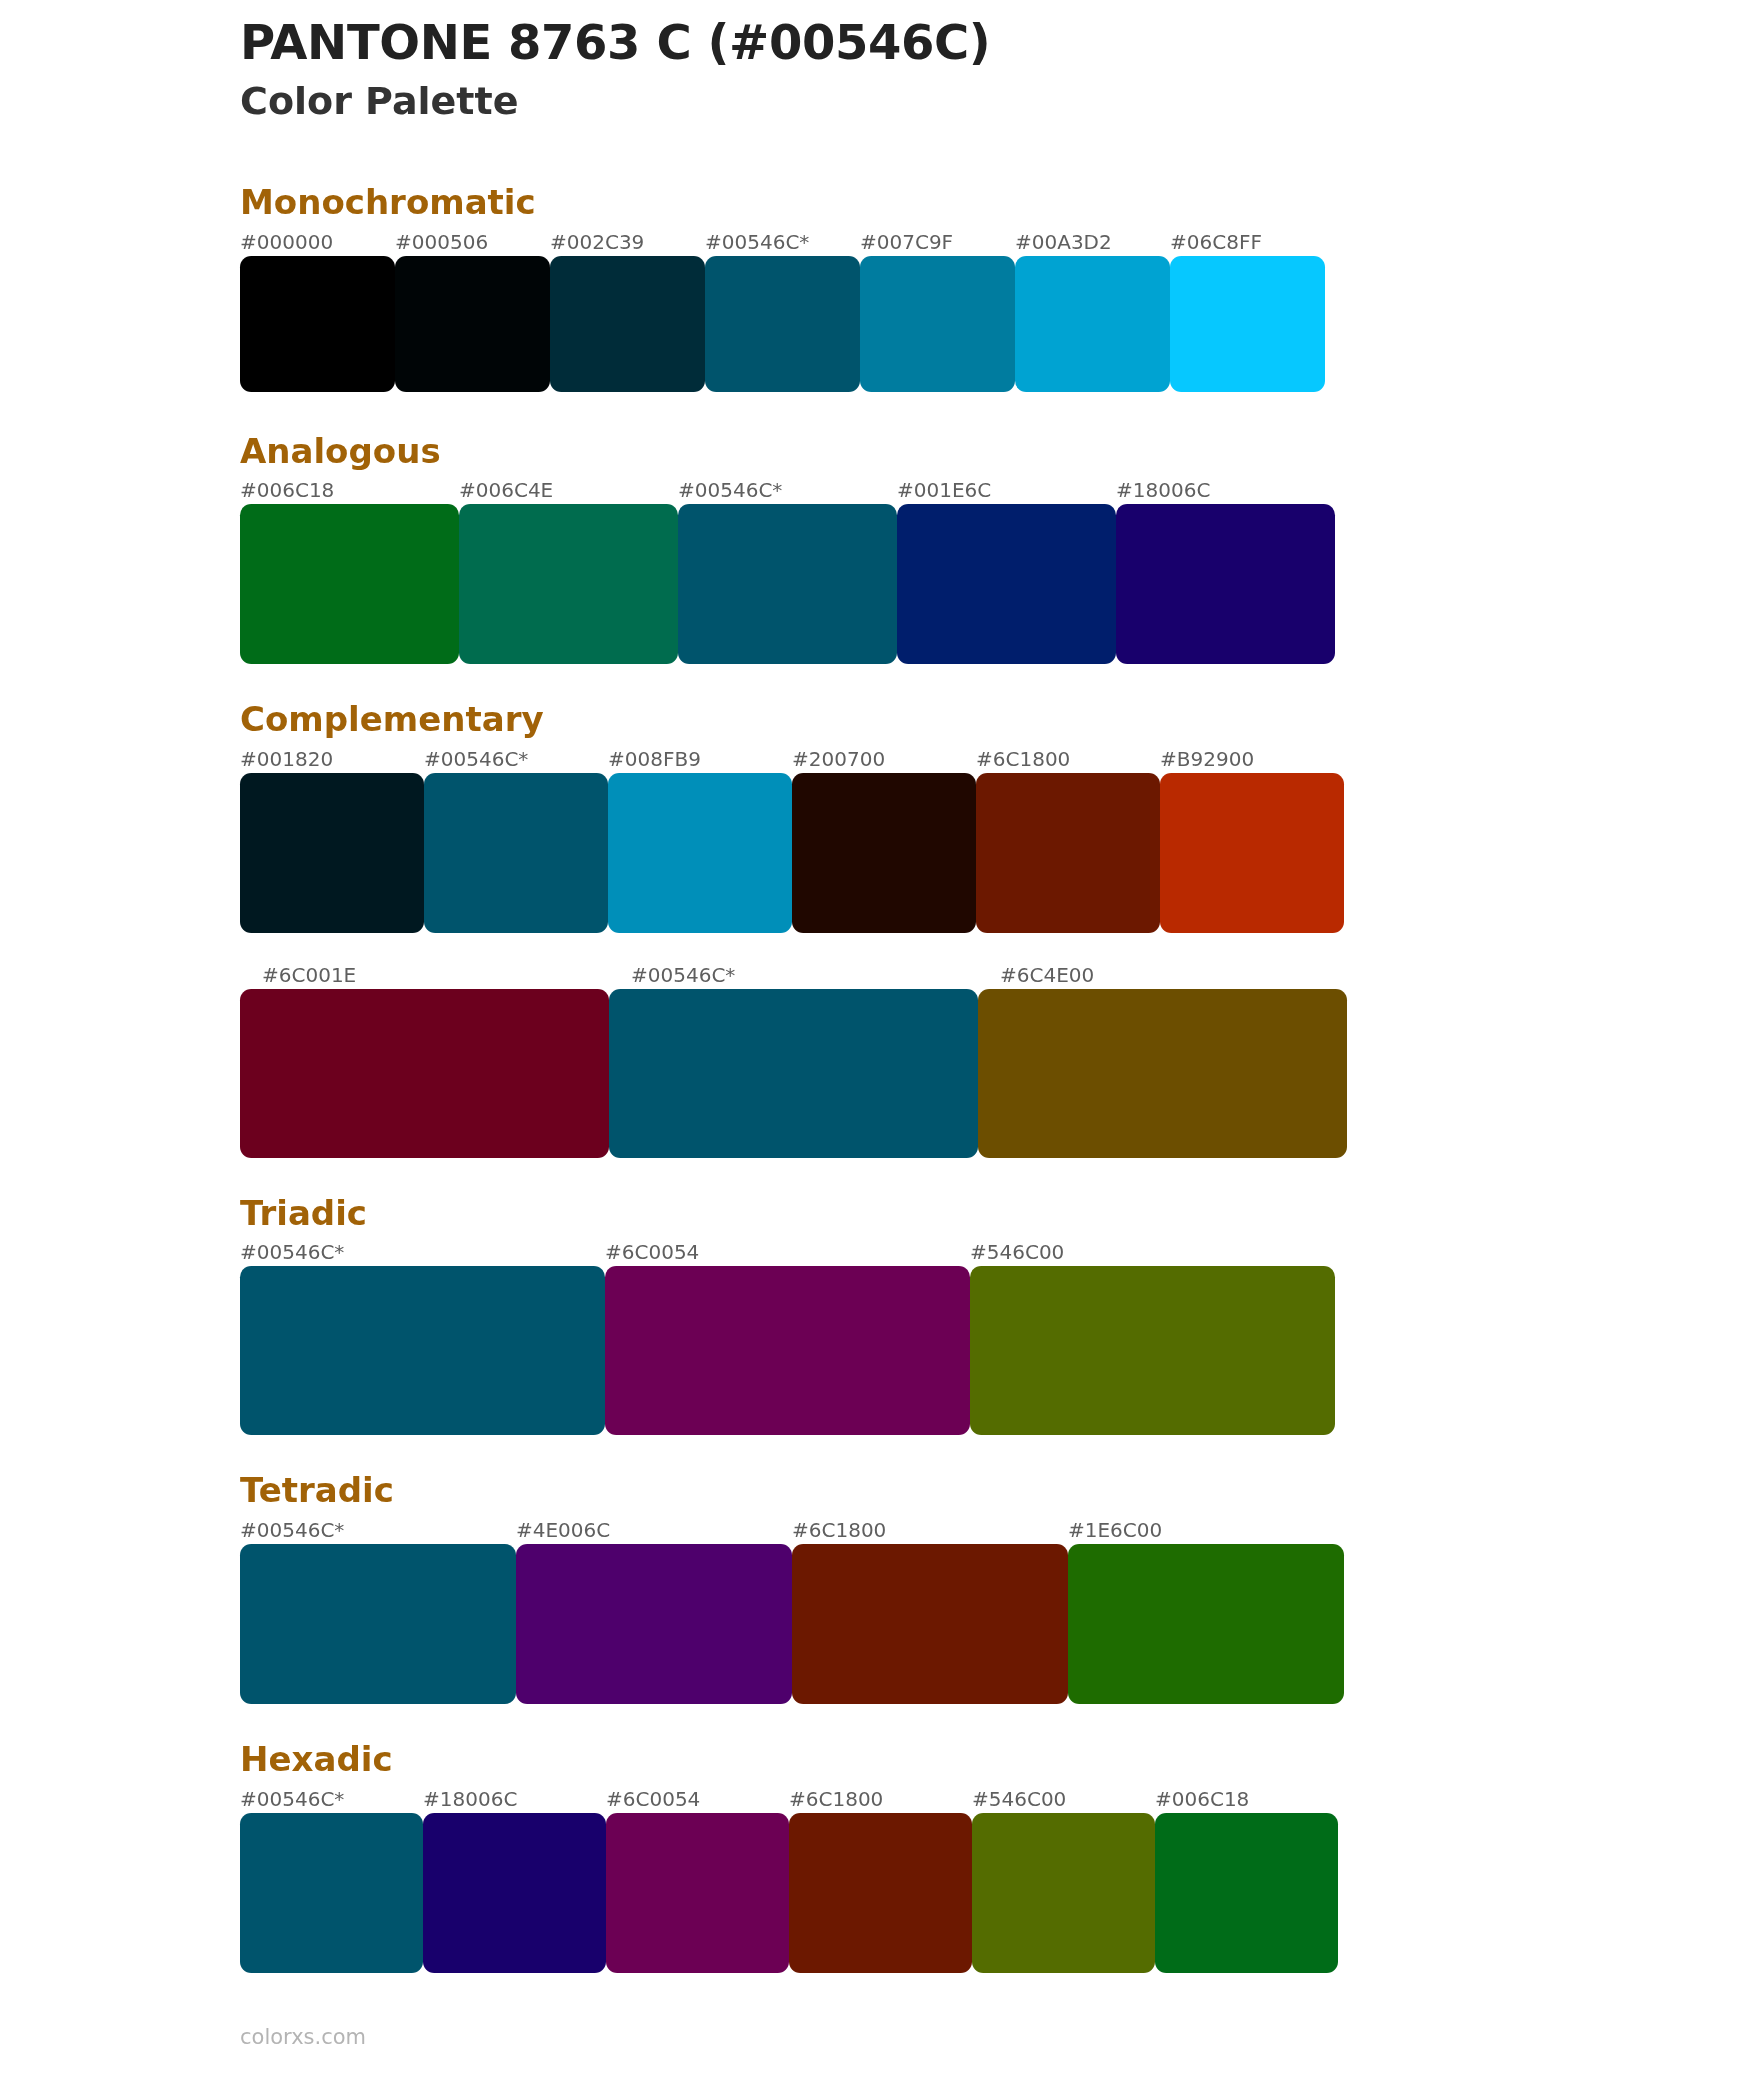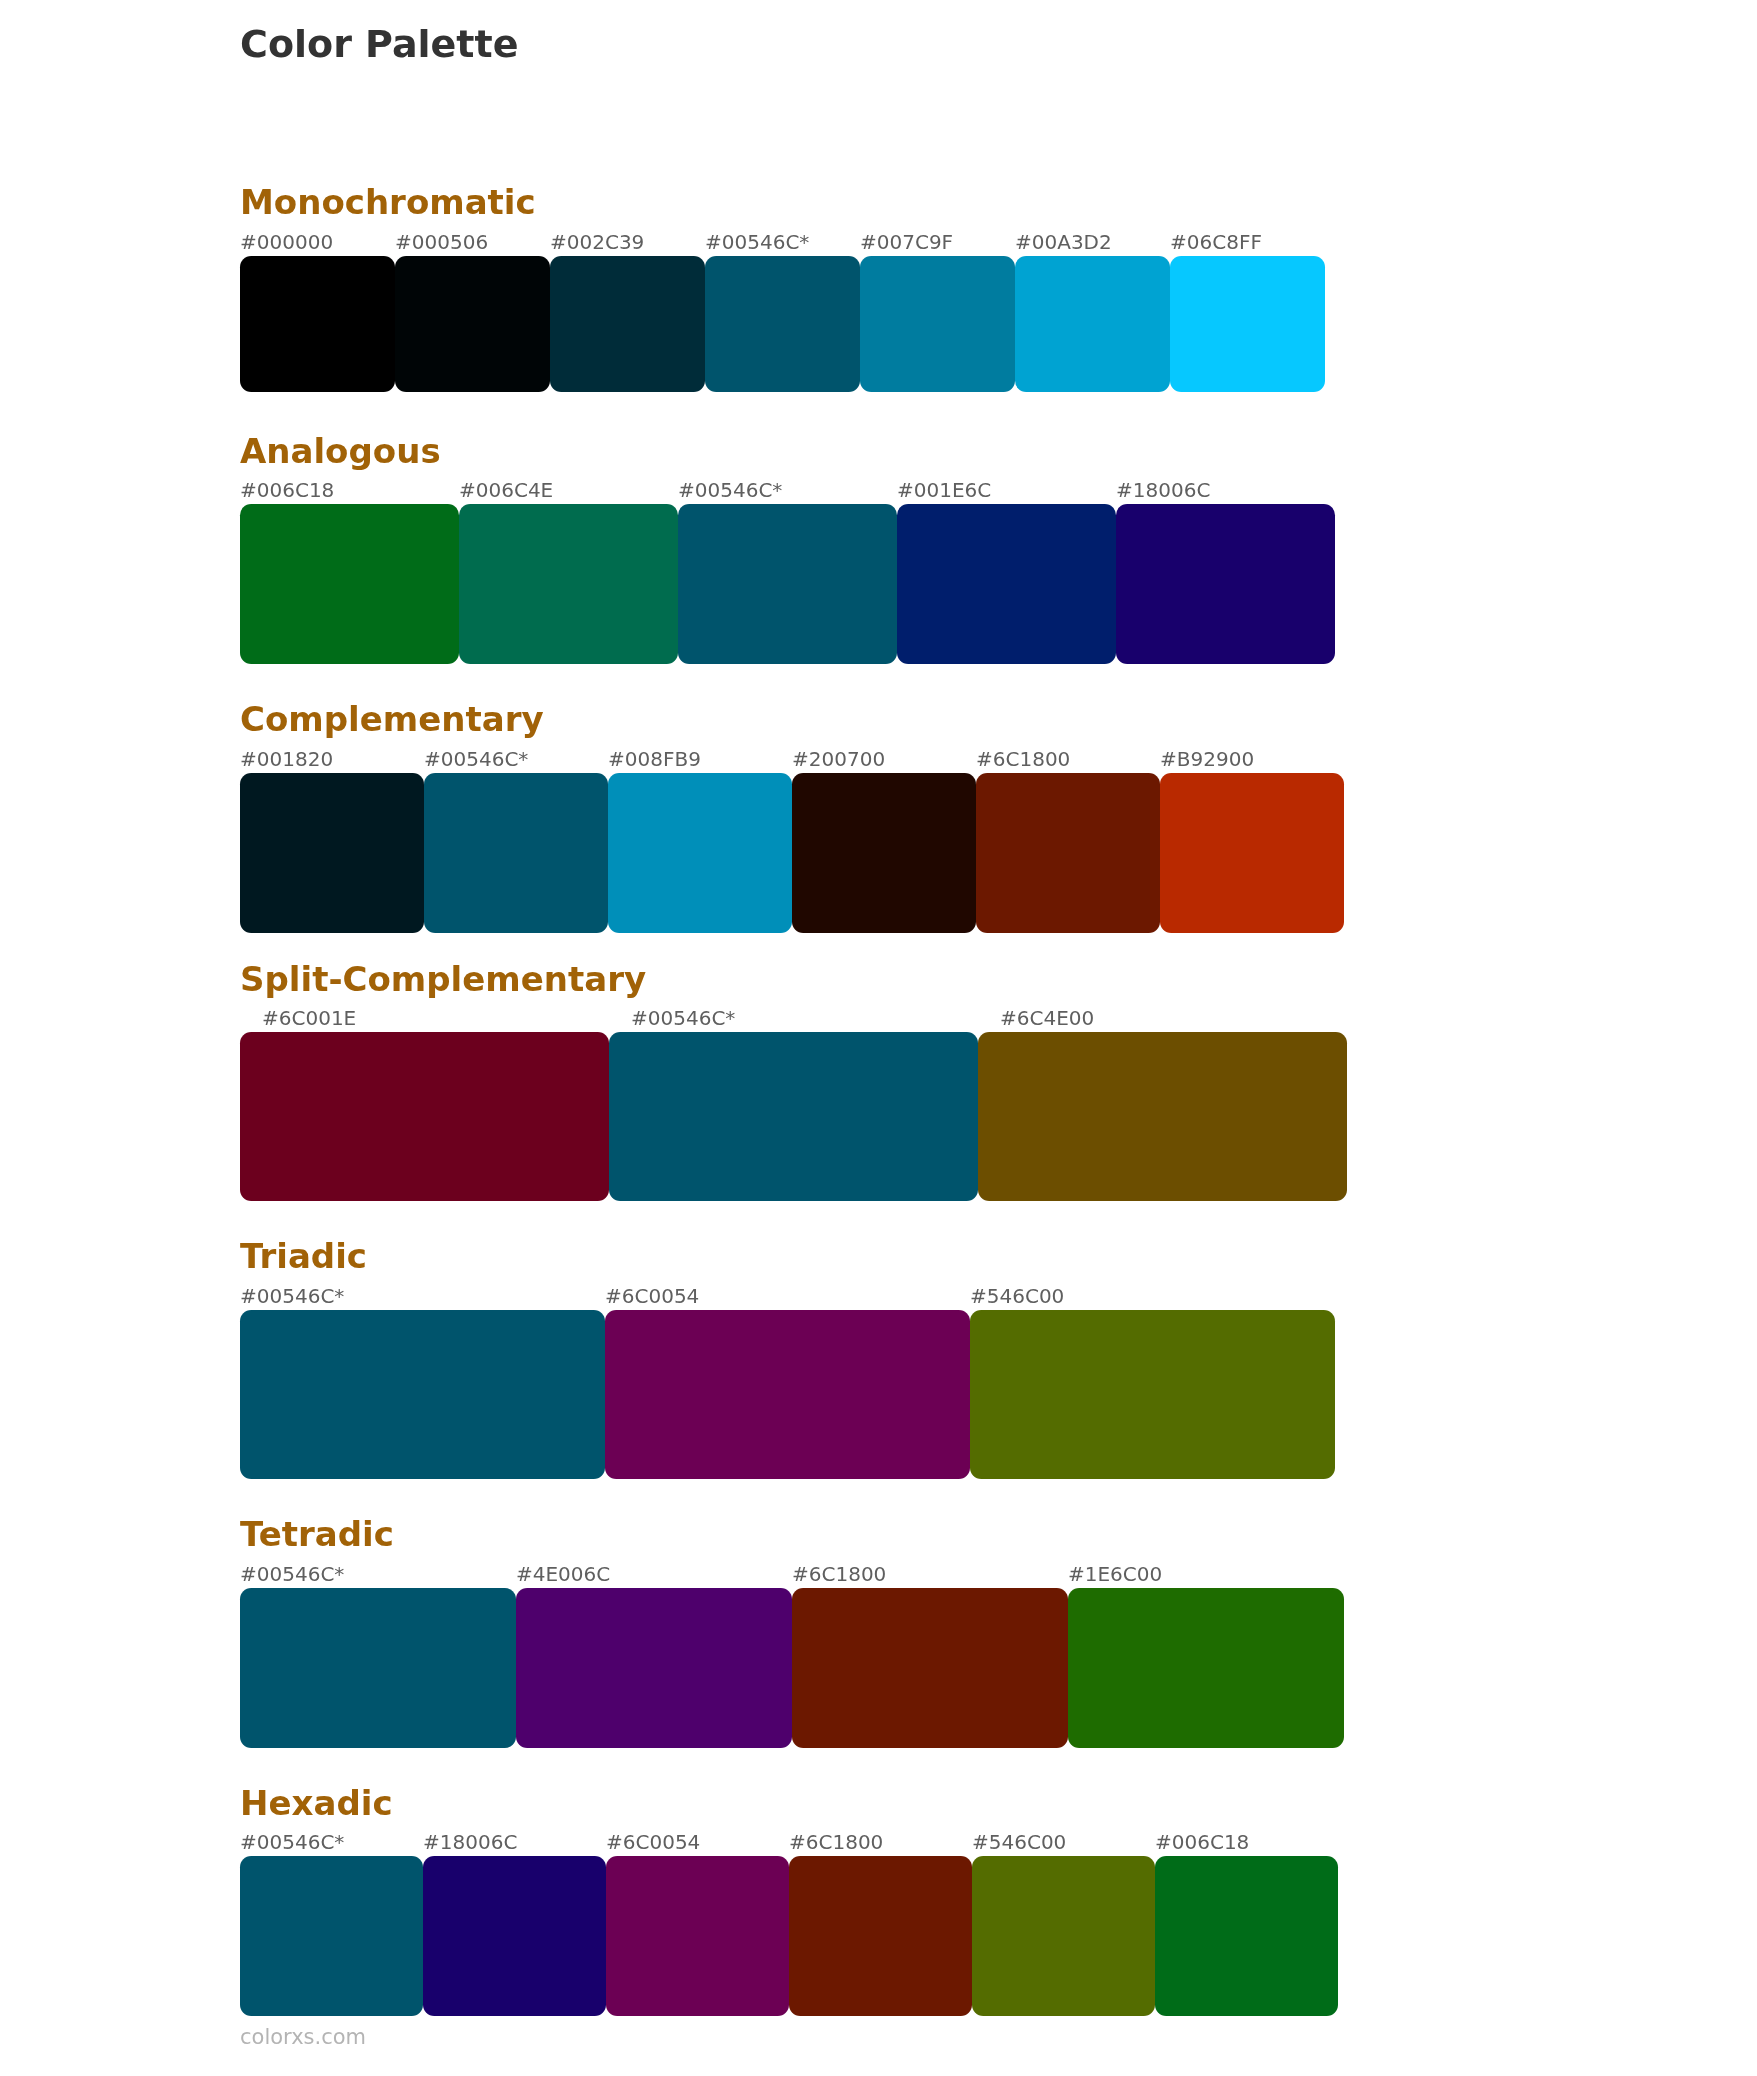--- a/index.html
+++ b/index.html
@@ -108,20 +108,21 @@
     line-height: 1;
     white-space: nowrap;
   }
 </style>
 </head>
 <body>
 
 <div class="page">
 
   <div class="header">
+    <h1 class="page-title">PANTONE 8763 C (#00546C)</h1>
     <h2 class="page-subtitle">Color Palette</h2>
   </div>
 
   <div class="sections">
       <div class="section" style="margin-bottom: 42px;">
         <div class="section-title">Monochromatic</div>
         <div class="swatch-labels">
           <div class="swatch-label" style="width: 155px;">#000000</div>
           <div class="swatch-label" style="width: 155px;">#000506</div>
           <div class="swatch-label" style="width: 155px;">#002C39</div>
@@ -170,21 +171,20 @@
         <div class="swatch-row" style="height: 160px;">
           <div class="swatch" style="width: 184px; background: rgb(0, 24, 32);"></div>
           <div class="swatch" style="width: 184px; background: rgb(0, 84, 108);"></div>
           <div class="swatch" style="width: 184px; background: rgb(0, 143, 185);"></div>
           <div class="swatch" style="width: 184px; background: rgb(32, 7, 0);"></div>
           <div class="swatch" style="width: 184px; background: rgb(108, 24, 0);"></div>
           <div class="swatch" style="width: 184px; background: rgb(185, 41, 0);"></div>
         </div>
       </div>
       <div class="section" style="margin-bottom: 38px;">
-        <div class="section-title">Split-Complementary</div>
         <div class="swatch-labels">
           <div class="swatch-label" style="width: 369px; margin-left: 22px;">#6C001E</div>
           <div class="swatch-label" style="width: 369px;">#00546C*</div>
           <div class="swatch-label" style="width: 369px;">#6C4E00</div>
         </div>
         <div class="swatch-row" style="height: 169px;">
           <div class="swatch" style="width: 369px; background: rgb(108, 0, 30);"></div>
           <div class="swatch" style="width: 369px; background: rgb(0, 84, 108);"></div>
           <div class="swatch" style="width: 369px; background: rgb(108, 78, 0);"></div>
         </div>

